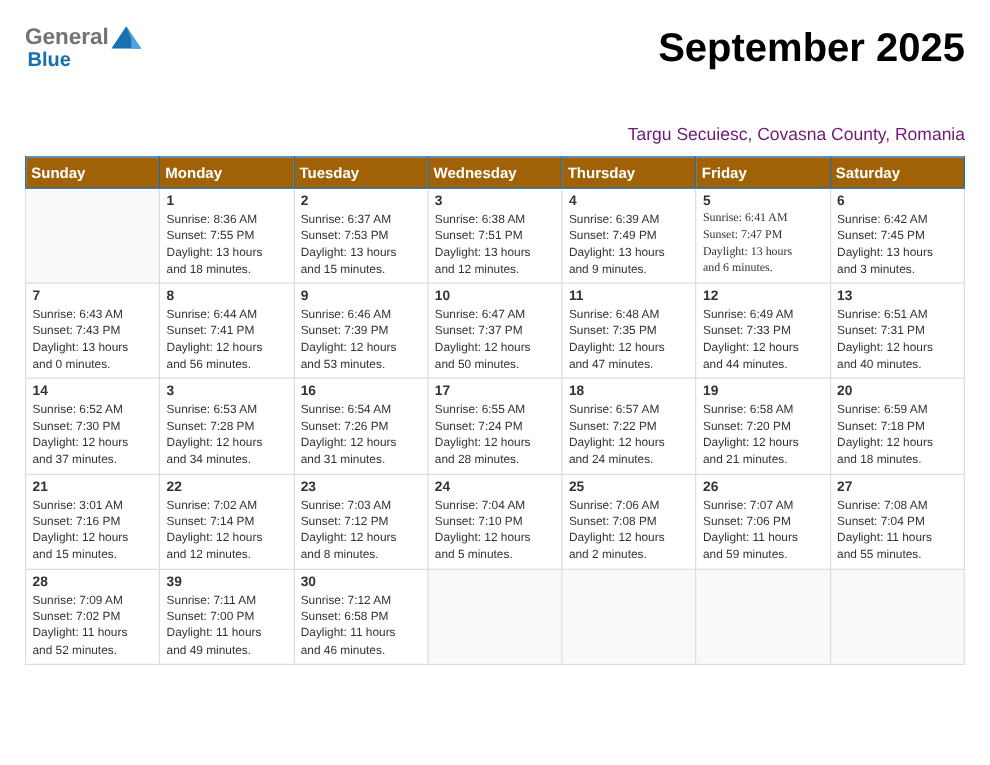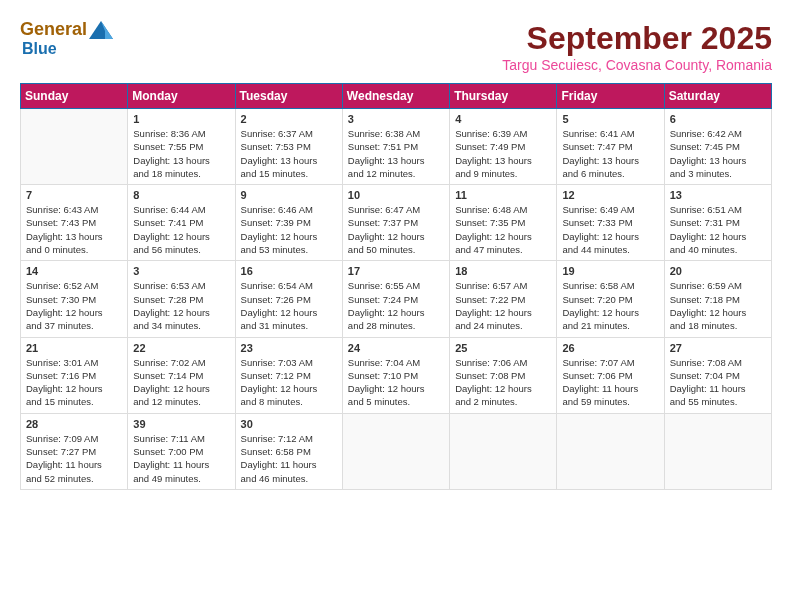--- a/index.html
+++ b/index.html
@@ -20,49 +20,50 @@
       display: flex;
       flex-direction: column;
       align-items: flex-start;
     }
     .logo-text {
       font-size: 18px;
       font-weight: bold;
       color: #333;
       line-height: 1.1;
     }
-    .logo-text .general { color: #a16207; }
+    .logo-text .general { color: #737373; }
     .logo-icon {
       width: 24px;
       height: 18px;
       margin-left: 2px;
     }
     .logo-row {
       display: flex;
       align-items: center;
     }
     .title-block {
       text-align: right;
     }
     .month-title {
       font-size: 32px;
       font-weight: bold;
-      color: #7f1d1d;
+      color: #000000;
     }
     .location {
       font-size: 14px;
-      color: #ec4899;
+      color: #701a75;
+      margin-top: 42px;
     }
     table {
       width: 100%;
       border-collapse: collapse;
       border: 1px solid #ccc;
     }
     thead tr th {
-      background-color: #be185d;
+      background-color: #a16207;
       color: #fff;
       font-size: 12px;
       font-weight: bold;
       padding: 5px 4px;
       text-align: left;
       border: 1px solid #1a6faf;
     }
     tbody tr td {
       vertical-align: top;
       padding: 4px 5px;
@@ -154,21 +155,21 @@
         </td>
         <td>
           <span class="day-num">4</span>
           <div class="day-info" style="white-space: pre-line;">Sunrise: 6:39 AM
 Sunset: 7:49 PM
 Daylight: 13 hours
 and 9 minutes.</div>
         </td>
         <td>
           <span class="day-num">5</span>
-          <div class="day-info" style="white-space: pre-line;">Sunrise: 6:41 AM
+          <div class="day-info" style="white-space: pre-line; font-family: Liberation Serif, serif;">Sunrise: 6:41 AM
 Sunset: 7:47 PM
 Daylight: 13 hours
 and 6 minutes.</div>
         </td>
         <td>
           <span class="day-num">6</span>
           <div class="day-info" style="white-space: pre-line;">Sunrise: 6:42 AM
 Sunset: 7:45 PM
 Daylight: 13 hours
 and 3 minutes.</div>
@@ -324,21 +325,21 @@
           <div class="day-info" style="white-space: pre-line;">Sunrise: 7:08 AM
 Sunset: 7:04 PM
 Daylight: 11 hours
 and 55 minutes.</div>
         </td>
       </tr>
       <tr>
         <td>
           <span class="day-num">28</span>
           <div class="day-info" style="white-space: pre-line;">Sunrise: 7:09 AM
-Sunset: 7:27 PM
+Sunset: 7:02 PM
 Daylight: 11 hours
 and 52 minutes.</div>
         </td>
         <td>
           <span class="day-num">39</span>
           <div class="day-info" style="white-space: pre-line;">Sunrise: 7:11 AM
 Sunset: 7:00 PM
 Daylight: 11 hours
 and 49 minutes.</div>
         </td>

